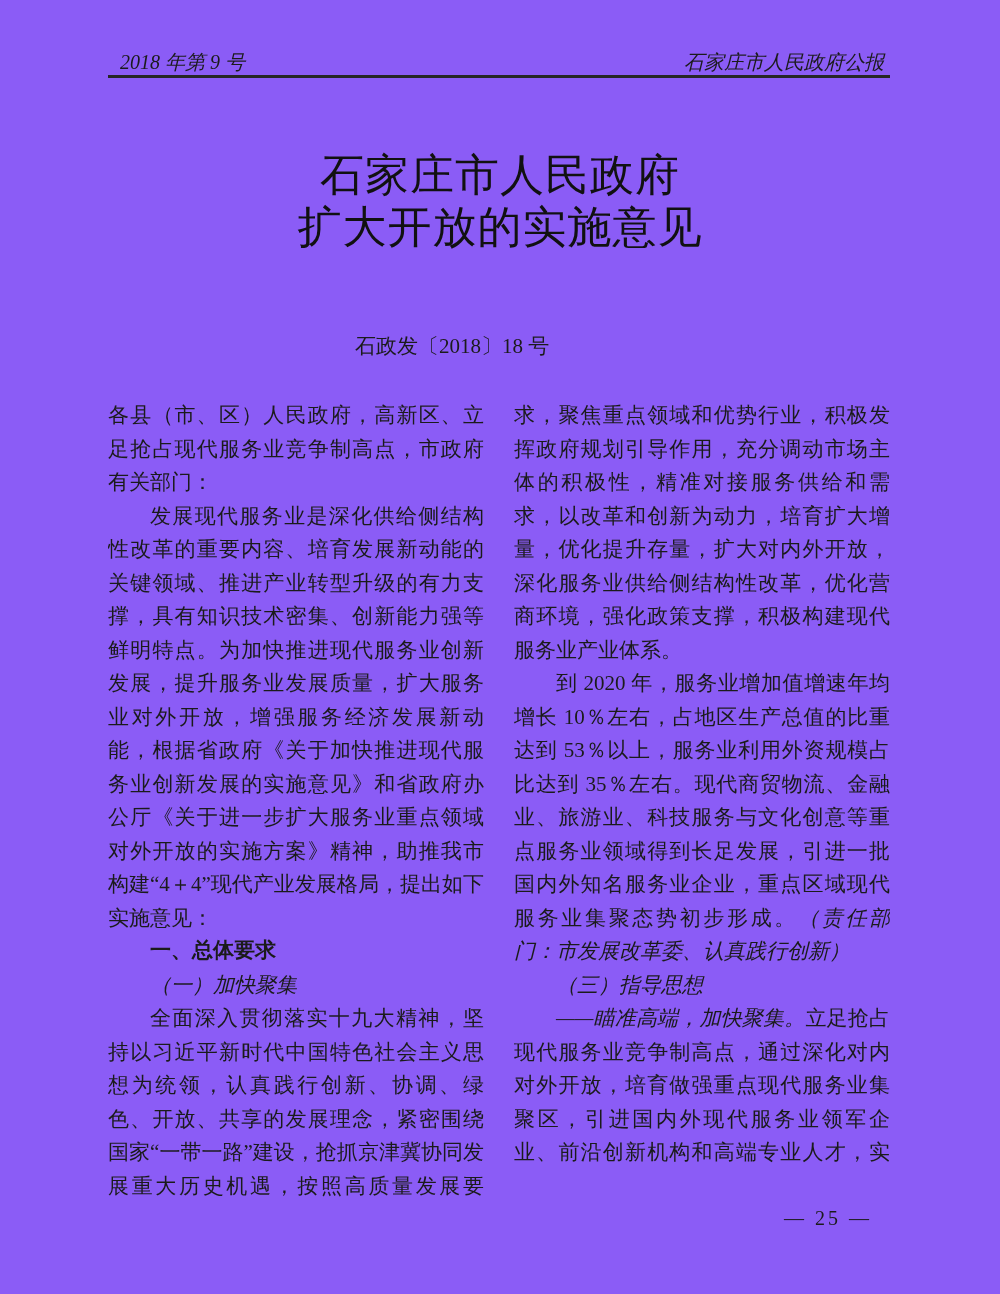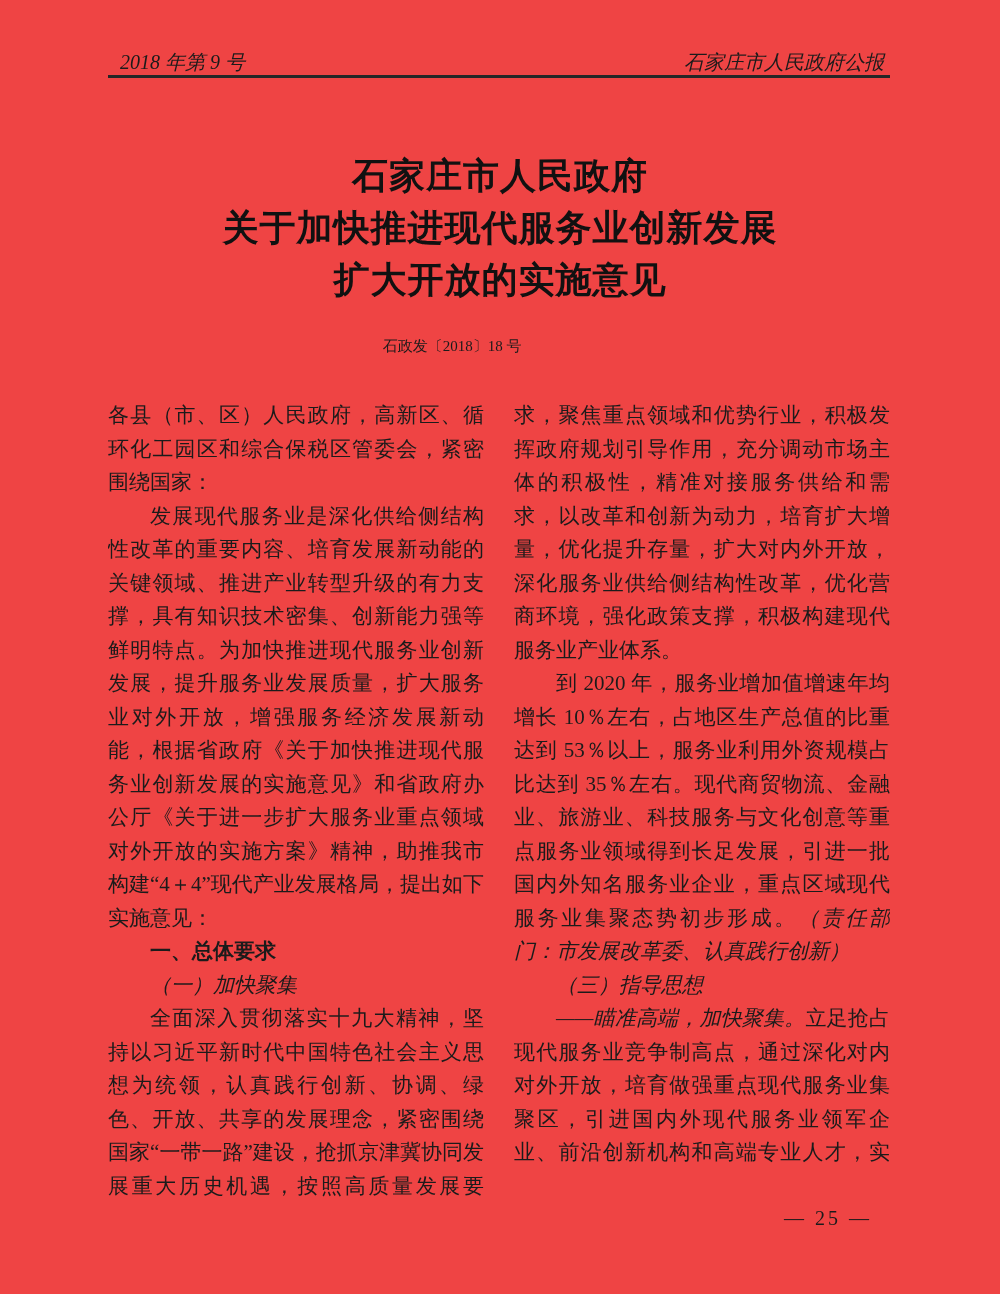--- a/index.html
+++ b/index.html
@@ -10,21 +10,21 @@
   body {
     width: 1000px;
     height: 1294px;
     font-family: "Liberation Serif", "DejaVu Serif", serif;
     color: #1b1b1b;
   }
   .page {
     position: relative;
     width: 1000px;
     height: 1294px;
-    background: #ef4444;
+    background: #8b5cf6;
     overflow: hidden;
   }
   
   .pg-header {
     position: absolute;
     top: 50px;
     left: 108px;
     width: 782px;
     display: flex;
     justify-content: space-between;
@@ -46,33 +46,33 @@
     background: #262626;
   }
   
   .doc-title {
     position: absolute;
     top: 150px;
     left: 0;
     width: 1000px;
     margin: 0;
     text-align: center;
-    font-size: 36px;
+    font-size: 44px;
     line-height: 52px;
-    font-weight: 700;
+    font-weight: 400;
     letter-spacing: 1px;
     color: #111111;
   }
   .doc-number {
     position: absolute;
     top: 333px;
     left: 0;
     width: 904px;
     text-align: center;
-    font-size: 15px;
+    font-size: 21px;
     line-height: 26px;
   }
   
   .body-columns {
     position: absolute;
     top: 399px;
     left: 108px;
     width: 782px;
     height: 808px;
     column-count: 2;
@@ -82,21 +82,21 @@
     line-height: 33.5px;
     text-align: justify;
     overflow: hidden;
   }
   .body-columns p {
     margin: 0;
     text-indent: 2em;
   }
   .body-columns p.no-indent { text-indent: 0; }
   .h-bold {
-    font-family: Liberation Serif, serif;
+    font-family: Liberation Mono, monospace;
     font-weight: 700;
   }
   
   .pg-number {
     position: absolute;
     top: 1206px;
     right: 128px;
     font-size: 20px;
     line-height: 24px;
     letter-spacing: 3px;
@@ -109,29 +109,28 @@
 <div class="page">
 
   <div class="pg-header">
     <span class="issue kaiti">2018 年第 9 号</span>
     <span class="pub kaiti">石家庄市人民政府公报</span>
   </div>
   <div class="header-rule"></div>
 
   <h1 class="doc-title">
     <div>石家庄市人民政府</div>
-    <div>关于加快推进现代服务业创新发展</div>
     <div>扩大开放的实施意见</div>
   </h1>
 
   <div class="doc-number">石政发〔2018〕18 号</div>
 
   <main class="body-columns">
 
-    <p class="no-indent">各县（市、区）人民政府，高新区、循环化工园区和综合保税区管委会，紧密围绕国家：</p>
+    <p class="no-indent">各县（市、区）人民政府，高新区、立足抢占现代服务业竞争制高点，市政府有关部门：</p>
 
     <p>发展现代服务业是深化供给侧结构性改革的重要内容、培育发展新动能的关键领域、推进产业转型升级的有力支撑，具有知识技术密集、创新能力强等鲜明特点。为加快推进现代服务业创新发展，提升服务业发展质量，扩大服务业对外开放，增强服务经济发展新动能，根据省政府《关于加快推进现代服务业创新发展的实施意见》和省政府办公厅《关于进一步扩大服务业重点领域对外开放的实施方案》精神，助推我市构建“4＋4”现代产业发展格局，提出如下实施意见：</p>
 
     <p class="h-bold">一、总体要求</p>
 
     <p class="kaiti">（一）加快聚集</p>
 
     <p>全面深入贯彻落实十九大精神，坚持以习近平新时代中国特色社会主义思想为统领，认真践行创新、协调、绿色、开放、共享的发展理念，紧密围绕国家“一带一路”建设，抢抓京津冀协同发展重大历史机遇，按照高质量发展要求，聚焦重点领域和优势行业，积极发挥政府规划引导作用，充分调动市场主体的积极性，精准对接服务供给和需求，以改革和创新为动力，培育扩大增量，优化提升存量，扩大对内外开放，深化服务业供给侧结构性改革，优化营商环境，强化政策支撑，积极构建现代服务业产业体系。</p>
 
 

